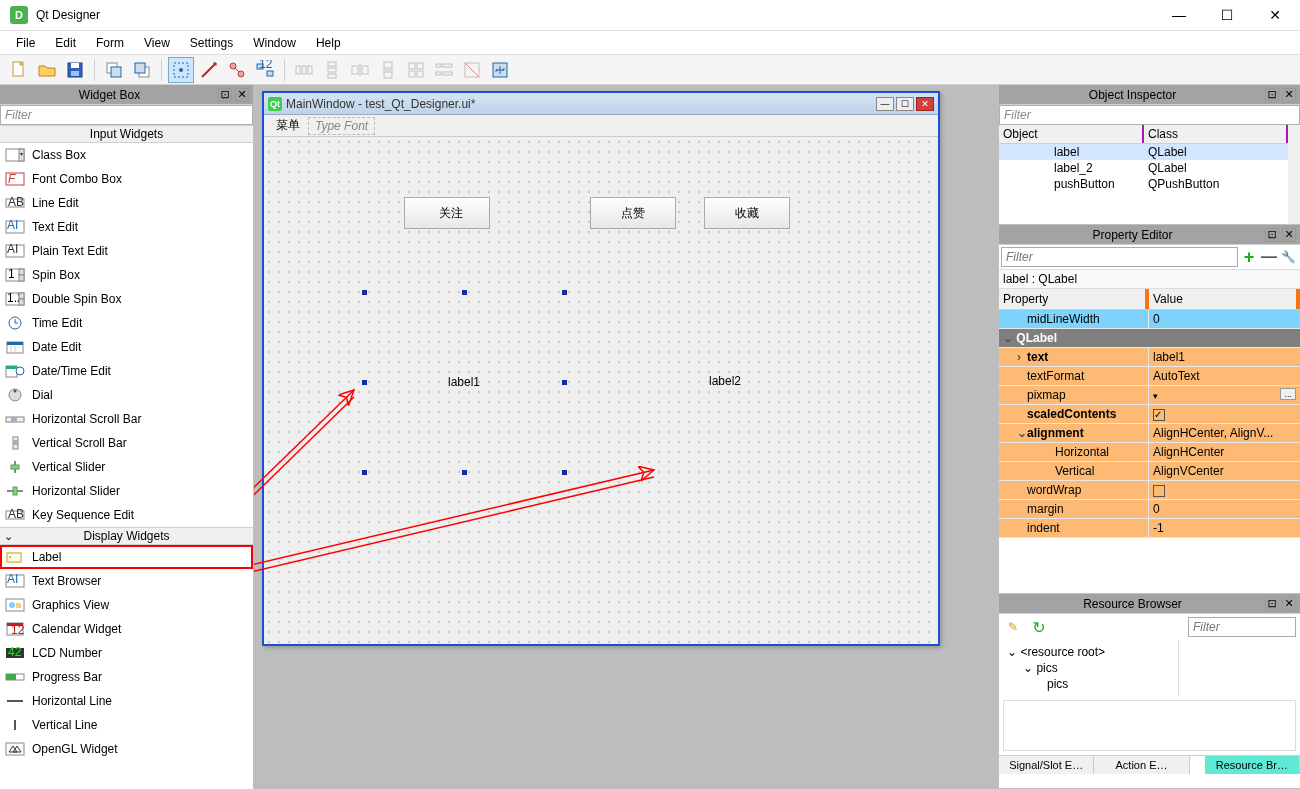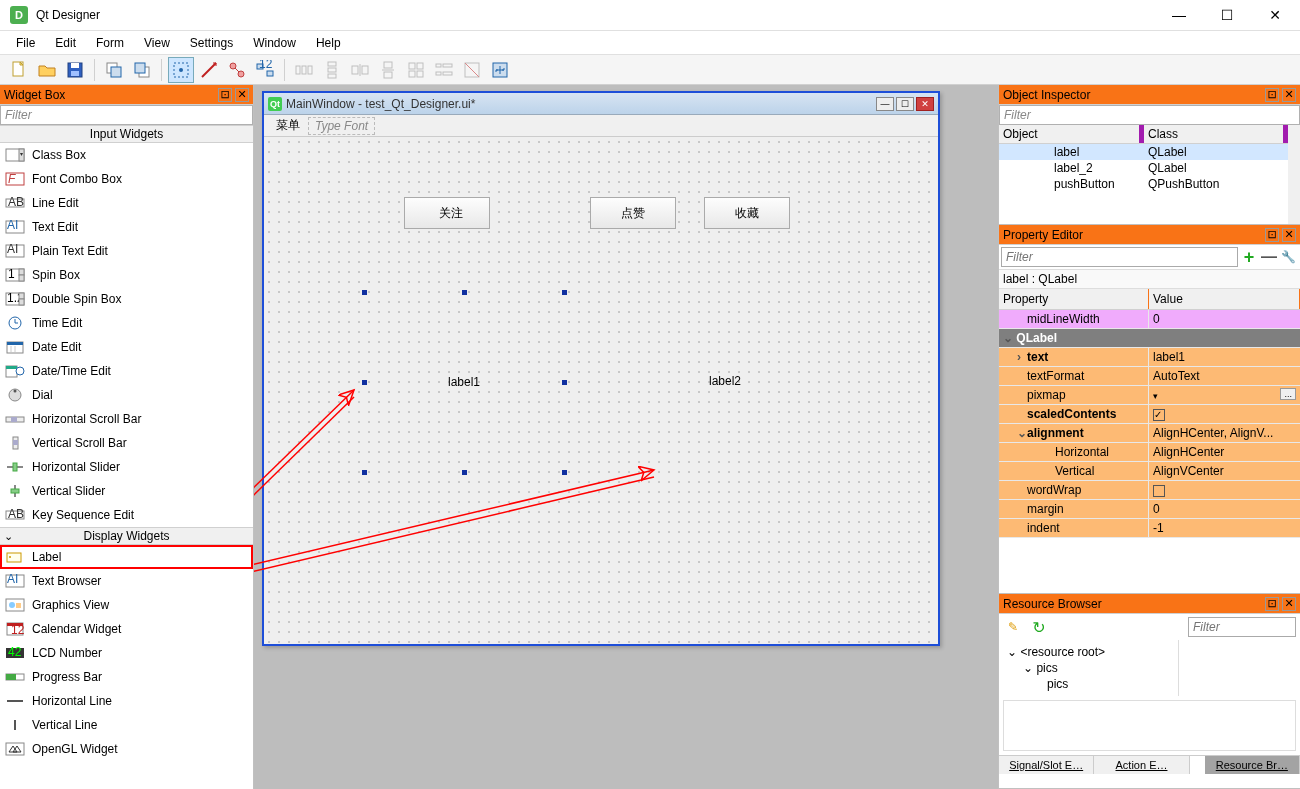--- a/index.html
+++ b/index.html
@@ -20,21 +20,21 @@
 .toolbar { height: 30px; background: #f5f5f5; display: flex; align-items: center; padding: 2px 6px; border-bottom: 1px solid #d0d0d0; gap:2px; }
 .toolbar .tbtn { width: 26px; height: 26px; display: flex; align-items: center; justify-content: center; cursor: pointer; border: 1px solid transparent; }
 .toolbar .sep { width: 1px; height: 22px; background: #d0d0d0; margin: 0 4px; }
 .toolbar svg { width:20px; height:20px; }
 
 
 .main { display: flex; height: calc(100% - 85px); }
 
 
 .left { width: 254px; border-right: 1px solid #c0c0c0; display: flex; flex-direction: column; background:#fff; }
-.panel-header { height: 20px; background: #f97316; border-bottom: 1px solid #d0d0d0; display: flex; align-items: center; padding: 0 4px; position: relative; }
+.panel-header { height: 20px; background: #a3a3a3; border-bottom: 1px solid #d0d0d0; display: flex; align-items: center; padding: 0 4px; position: relative; text-align: center; }
 .panel-header .title { flex: 1; font-size:12px; }
 .panel-header .pbtn { width: 14px; height: 14px; display:flex; align-items:center; justify-content:center; cursor:pointer; margin-left:3px; font-size:11px; border:1px solid #999;}
 .filter-input { height: 20px; width: 100%; border: 1px solid #b0b0b0; padding: 0 4px; font-style: italic; color:#888; }
 .filter-input::placeholder { font-style: italic; color:#888; }
 .widget-list { flex: 1; overflow-y: auto; background: #fff; position: relative; }
 .widget-group { background: #f0f0f0; border-top:1px solid #d0d0d0; border-bottom:1px solid #d0d0d0; text-align: center; padding: 1px 0; font-size:12px; position:relative; }
 .widget-group .chev { position:absolute; left:4px; top:2px; font-size:11px; }
 .widget-item { height: 24px; display: flex; align-items: center; padding: 0 4px; cursor: grab; }
 .widget-item .wic { width: 22px; height: 16px; margin-right: 6px; display:flex; align-items:center; justify-content:center; }
 .widget-item.highlight { outline: 2px solid #ff0000; outline-offset:-2px; }
@@ -60,58 +60,58 @@
 .design-body .lbl { position:absolute; font-size:12px; }
 
 
 .anno-overlay { position:absolute; left:0; top:0; width:100%; height:100%; pointer-events:none; }
 
 
 .right { width: 302px; border-left: 1px solid #c0c0c0; display:flex; flex-direction:column; background:#fff;}
 .right .panel { border-bottom:1px solid #c0c0c0; display:flex; flex-direction:column; }
 .oi-body { height:80px; overflow:auto; }
 .oi-head { display:flex; background:#f0f0f0; border-bottom:1px solid #d0d0d0; }
-.oi-head div { padding:2px 4px; border-right:5px solid #a21caf; }
+.oi-head div { padding:2px 4px; border-right:2px solid #a21caf; }
 .oi-head .c1 { width:145px;} .oi-head .c2 { flex:1;}
 .oi-row { display:flex; }
 .oi-row div { padding:1px 4px; }
 .oi-row .c1 { width:145px; padding-left:55px;} .oi-row .c2 { flex:1;}
 .oi-row.sel { background:#d2e7ff; }
 
 .pe-toolbar { display:flex; align-items:center; height:24px; gap:2px; padding:2px; }
 .pe-toolbar input { flex:1; height:20px; border:1px solid #aaa; padding:0 4px; font-style:italic; color:#888;}
 .pe-toolbar .pbtn2 { width:18px; height:18px; display:flex; align-items:center; justify-content:center; cursor:pointer;}
 .pe-label { padding:2px 4px; background:#f9f9f9; border-top:1px solid #ddd; border-bottom:1px solid #ddd;}
 .prop-grid { overflow:auto; }
 .prop-head { display:flex; background:#f0f0f0; border-bottom:1px solid #d0d0d0;}
-.prop-head div { padding:3px 4px; border-right:1px solid #f97316;}
+.prop-head div { padding:3px 4px; border-right:4px solid #f97316;}
 .prop-head .p1 { width:150px;} .prop-head .p2 { flex:1;}
 .prop-row { display:flex; border-bottom:1px solid #e8e8e8; }
 .prop-row .p1 { width:150px; padding:2px 4px 2px 18px; border-right:1px solid #e8e8e8;}
 .prop-row .p2 { flex:1; padding:2px 4px;}
-.prop-row.green { background:#f0abfc; }
+.prop-row.green { background:#7dd3fc; }
 .prop-row.section { background:#7f7f7f; color:#fff; font-weight:bold;}
 .prop-row.section .p1 { padding-left:4px; border-right:none;}
 .prop-row.cyan { background:#fdba74; }
 .prop-row.bold .p1 { font-weight:bold; }
 .prop-row .chev { display:inline-block; width:10px; color:#555; }
 .prop-row .cb { width:12px; height:12px; border:1px solid #555; display:inline-block; vertical-align:middle;}
 .prop-row .cb.checked::after { content:"✓"; font-size:10px; position:relative; top:-3px; left:0px;}
 .prop-row .dots { float:right; border:1px solid #999; padding:0 3px; font-size:9px; background:#f0f0f0;}
 
 .rb-body { display:flex; height: 115px; flex-direction: column; }
 .rb-tree { width: 180px; border-right:1px solid #ddd; padding:4px 8px; overflow:auto;}
 .rb-tree .node { padding:1px 0;}
 .rb-preview { flex:1; border:1px solid #ddd; margin:4px; background:#fff;}
 .rb-toolbar { display:flex; align-items:center; height:26px; padding:2px 4px; gap:6px;}
 .rb-toolbar .rbtn { width:20px; height:20px; display:flex; align-items:center; justify-content:center;}
 .rb-toolbar input { width:108px; height:20px; border:1px solid #aaa; padding:0 4px; font-style:italic; color:#888;}
-.rb-tabs { display:flex; border-top:1px solid #ccc;text-decoration:underline;}
+.rb-tabs { display:flex; border-top:1px solid #ccc;}
 .rb-tabs .tab { flex:1; padding:3px 4px; border-right:1px solid #ccc; background:#f0f0f0; font-size:11px; text-align:center; white-space:nowrap; overflow:hidden; text-overflow:ellipsis;}
-.rb-tabs .tab.active { background:#a3a3a3;margin-left:15px; }
+.rb-tabs .tab.active { background:#5eead4;margin-left:15px; }
 
 .scroll-v { width:12px; background:#f0f0f0; }
 </style>
 </head>
 <body>
 
 <div class="titlebar">
   <div class="app-icon">D</div>
   <div class="title">Qt Designer</div>
   <div class="winctl">
@@ -384,34 +384,34 @@
               <svg width="20" height="14">
                 <rect x="8" y="1" width="5" height="12" fill="#eee" stroke="#888"></rect>
                 <rect x="8" y="4" width="5" height="5" fill="#aac"></rect>
               </svg>
             </span>
             <span>Vertical Scroll Bar</span>
           </div>
           <div class="widget-item">
             <span class="wic">
               <svg width="20" height="14">
+                <line x1="10" y1="1" x2="10" y2="13" stroke="#888" stroke-width="2"></line>
+                <rect x="6" y="5" width="8" height="4" fill="#8c8" stroke="#4a4"></rect>
+              </svg>
+            </span>
+            <span>Vertical Slider</span>
+          </div>
+          <div class="widget-item">
+            <span class="wic">
+              <svg width="20" height="14">
                 <line x1="2" y1="7" x2="18" y2="7" stroke="#888" stroke-width="2"></line>
                 <rect x="8" y="3" width="4" height="8" fill="#8c8" stroke="#4a4"></rect>
               </svg>
             </span>
             <span>Horizontal Slider</span>
-          </div>
-          <div class="widget-item">
-            <span class="wic">
-              <svg width="20" height="14">
-                <line x1="10" y1="1" x2="10" y2="13" stroke="#888" stroke-width="2"></line>
-                <rect x="6" y="5" width="8" height="4" fill="#8c8" stroke="#4a4"></rect>
-              </svg>
-            </span>
-            <span>Vertical Slider</span>
           </div>
           <div class="widget-item">
             <span class="wic">
               <svg width="20" height="14">
                 <rect x="1" y="3" width="18" height="8" fill="#fff" stroke="#888"></rect>
                 <text x="3" y="10" font-size="7" fill="#333">AB.</text>
               </svg>
             </span>
             <span>Key Sequence Edit</span>
           </div>

